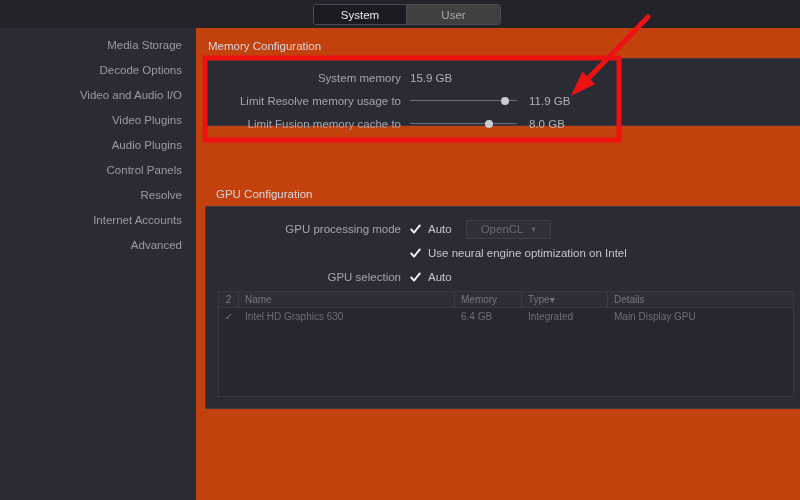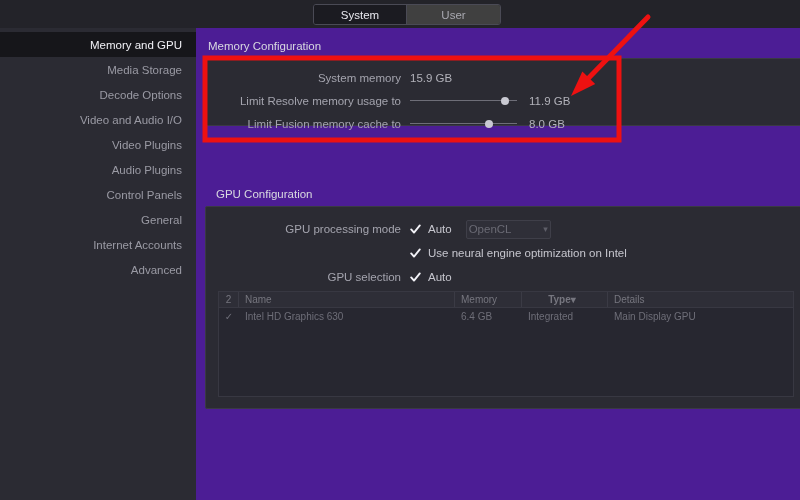--- a/index.html
+++ b/index.html
@@ -65,21 +65,21 @@
   .side-item.selected {
     background: #16161a;
     color: #f0f0f5;
   }
 
   
   .content {
     position: absolute;
     left: 196px; top: 28px;
     width: 604px; height: 472px;
-    background: #4c1d95;
+    background: #c2410c;
   }
 
   .section-title {
     font-size: 11.5px;
     color: #d8d8e0;
     margin-left: 12px;
   }
   .panel {
     background: #2b2b33;
     border: 1px solid #3a3a44;
@@ -147,21 +147,21 @@
   }
   .chk svg { display: block; }
   .chk-text { color: #c6c6ce; white-space: nowrap; }
   .dropdown {
     margin-left: 14px;
     width: 85px; height: 19px;
     background: #2f2f38;
     border: 1px solid #3f3f49;
     border-radius: 2px;
     display: flex; align-items: center;
-    padding: 0 2px;
+    padding: 0 14px;
     font-size: 11.5px;
     color: #6a6a74;
     cursor: default;
   }
   .dropdown .dd-label { flex: 1; }
   .dd-caret { color: #5e5e68; font-size: 9px; }
 
   
   #gpu-table {
     position: absolute;
@@ -182,21 +182,21 @@
     display: flex; align-items: center;
     padding-left: 6px;
     border-right: 1px solid #3b3b45;
     height: 100%;
     white-space: nowrap;
     cursor: pointer;
   }
   .th-num  { width: 20px; justify-content: center; padding-left: 0; }
   .th-name { width: 216px; }
   .th-mem  { width: 67px; }
-  .th-type { width: 86px; justify-content: center; padding-right: 11px; font-weight: bold; }
+  .th-type { width: 86px; justify-content: flex-start; padding-right: 11px; }
   .th-det  { flex: 1; border-right: none; }
   .trow {
     display: flex; height: 16px;
     font-size: 10px; color: #6e6e78;
     align-items: center;
   }
   .td { padding-left: 6px; white-space: nowrap; }
   .td-num  { width: 20px; display: flex; justify-content: center; padding-left: 0; }
   .td-name { width: 216px; }
   .td-mem  { width: 67px; }
@@ -224,43 +224,40 @@
 <div id="app">
 
   <div class="tabbar">
     <div class="tabgroup">
       <div class="tab active">System</div>
       <div class="tab">User</div>
     </div>
   </div>
 
   <div class="sidebar">
-    <div class="side-item selected">
-      <span>Memory and GPU</span>
-    </div>
     <div class="side-item">
       <span>Media Storage</span>
     </div>
     <div class="side-item">
       <span>Decode Options</span>
     </div>
     <div class="side-item">
       <span>Video and Audio I/O</span>
     </div>
     <div class="side-item">
       <span>Video Plugins</span>
     </div>
     <div class="side-item">
       <span>Audio Plugins</span>
     </div>
     <div class="side-item">
       <span>Control Panels</span>
     </div>
     <div class="side-item">
-      <span>General</span>
+      <span>Resolve</span>
     </div>
     <div class="side-item">
       <span>Internet Accounts</span>
     </div>
     <div class="side-item">
       <span>Advanced</span>
     </div>
   </div>
 
   <div class="content">

